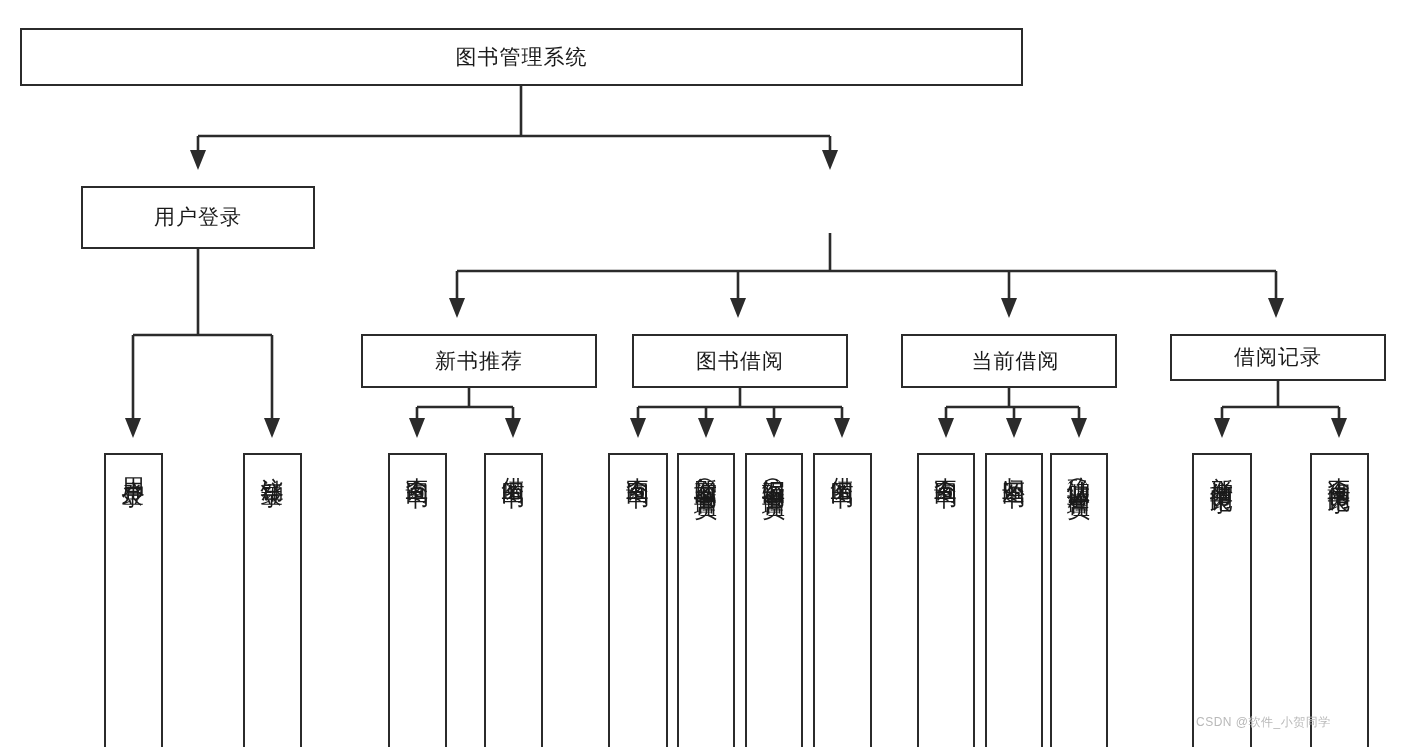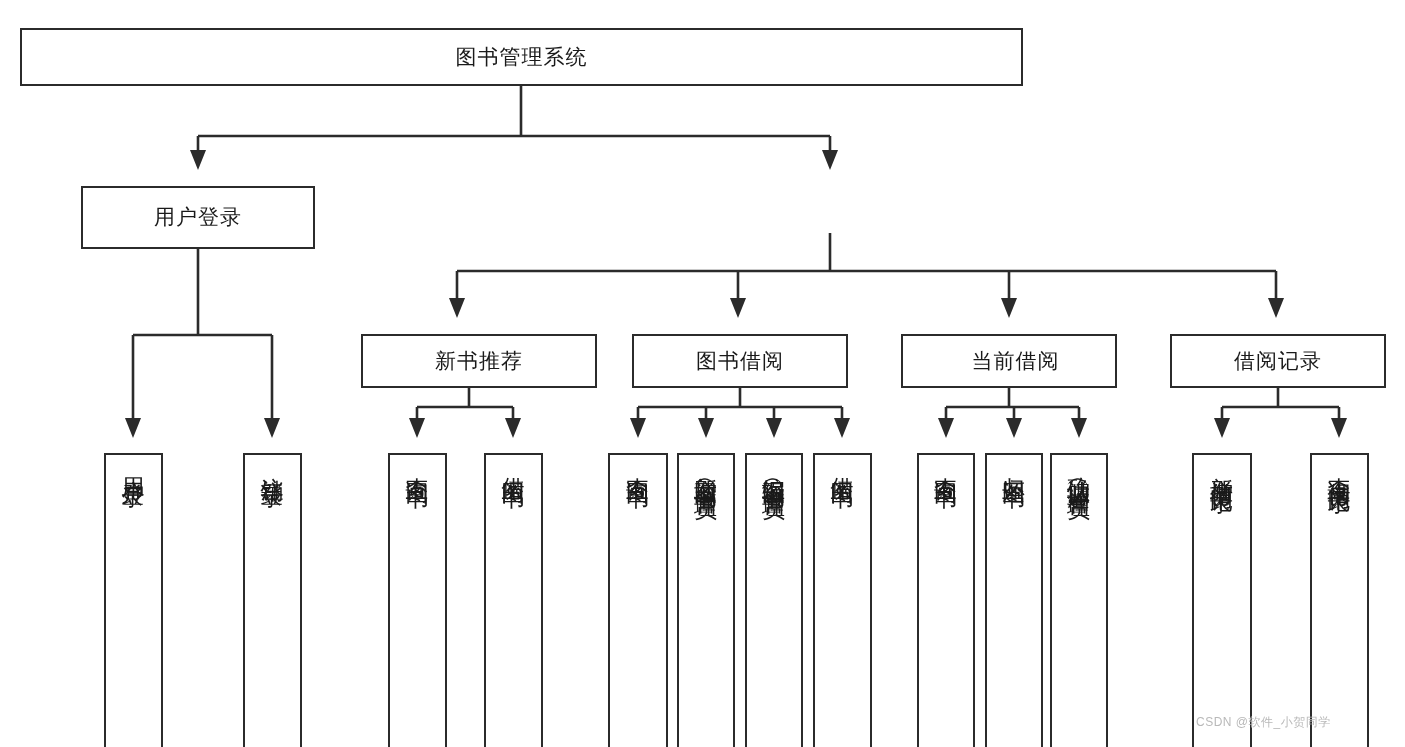--- a/index.html
+++ b/index.html
@@ -141,21 +141,21 @@
 
   <div class="node h" style="left:361px;top:318px;width:236px;height:54px;">
     <span class="label">新书推荐</span>
   </div>
   <div class="node h" style="left:632px;top:318px;width:216px;height:54px;">
     <span class="label">图书借阅</span>
   </div>
   <div class="node h" style="left:901px;top:318px;width:216px;height:54px;padding-left:13px;">
     <span class="label">当前借阅</span>
   </div>
-  <div class="node h" style="left:1170px;top:318px;width:216px;height:54px;">
+  <div class="node h" style="left:1170px;top:318px;width:216px;height:47px;">
     <span class="label">借阅记录</span>
   </div>
 
   <div class="node v" style="left:104px;top:437px;width:59px;height:297px;">
     <span class="label">用户登录</span>
   </div>
   <div class="node v" style="left:243px;top:437px;width:59px;height:297px;">
     <span class="label">注销登录</span>
   </div>
 

